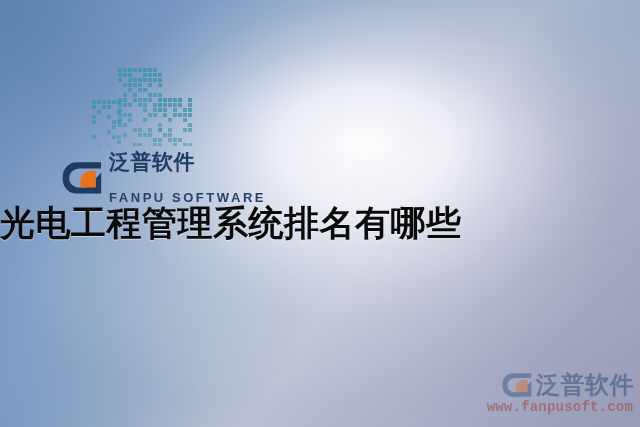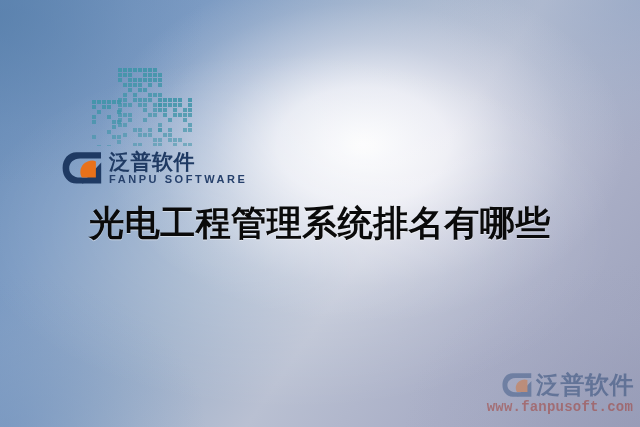--- a/index.html
+++ b/index.html
@@ -103,34 +103,33 @@
   #logo .wordblock { display: flex; flex-direction: column; line-height: 1; }
   #logo .cn {
     font-family: "Liberation Sans", sans-serif;
     font-size: 21px;
     font-weight: 700;
     color: #1f3a63;
     letter-spacing: 0.5px;
   }
   #logo .en {
     font-family: "Liberation Sans", sans-serif;
-    font-size: 11px;
+    font-size: 13px;
     font-weight: 700;
     color: #26406b;
     letter-spacing: 2.55px;
-    margin-top: 2px;
+    margin-top: 19px;
   }
 
   
   #headline {
     position: absolute;
     left: 0;
     top: 200px;
     width: 640px;
-    text-align: center;
     font-family: "Liberation Serif", "DejaVu Serif", serif;
     font-size: 35px;
     font-weight: 700;
     color: #0a0a0a;
     letter-spacing: 0.5px;
     white-space: nowrap;
     text-shadow: 0 1px 0 rgba(255,255,255,0.45);
   }
 
   

